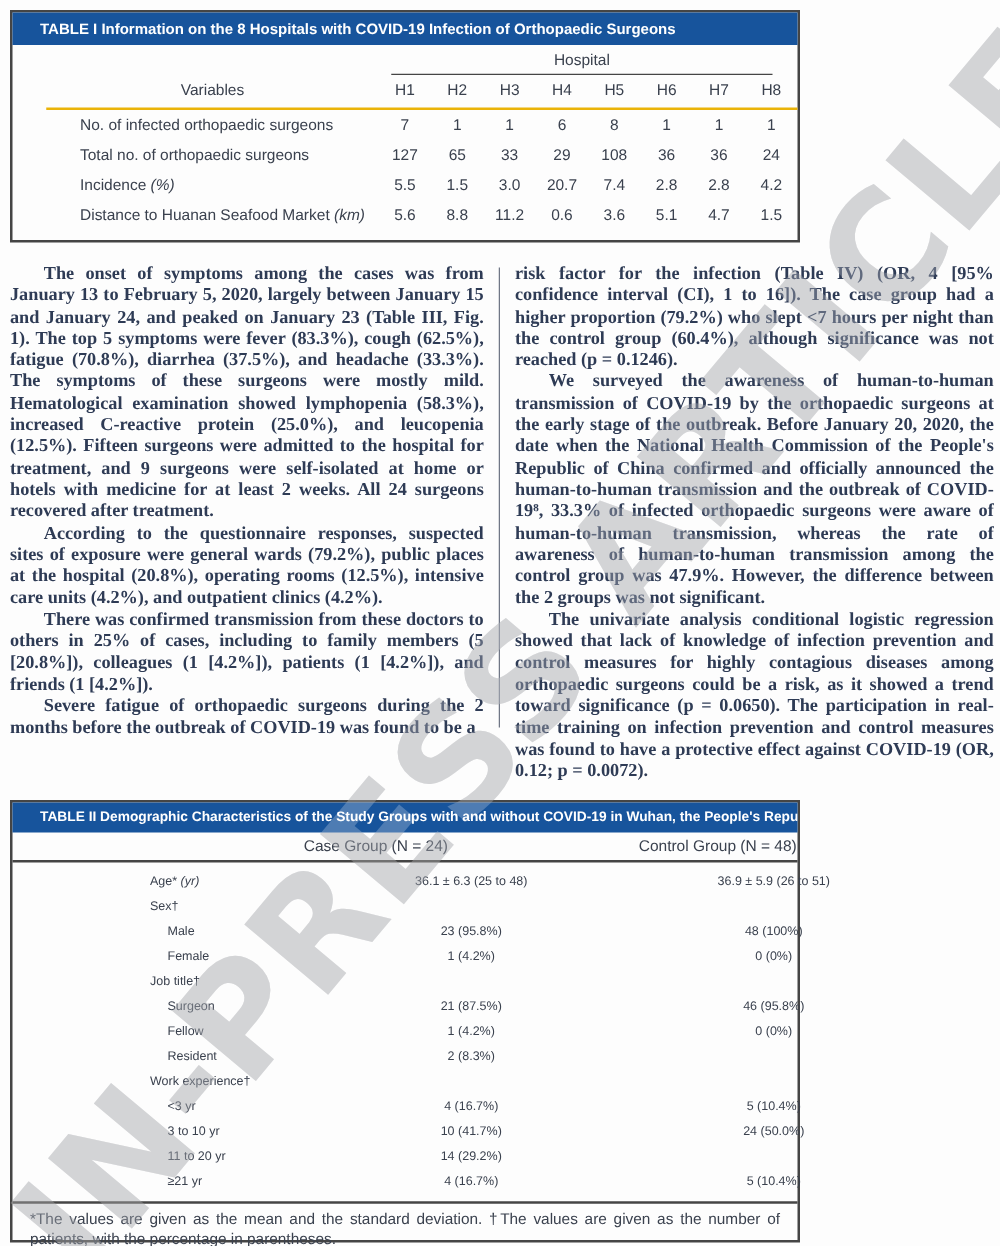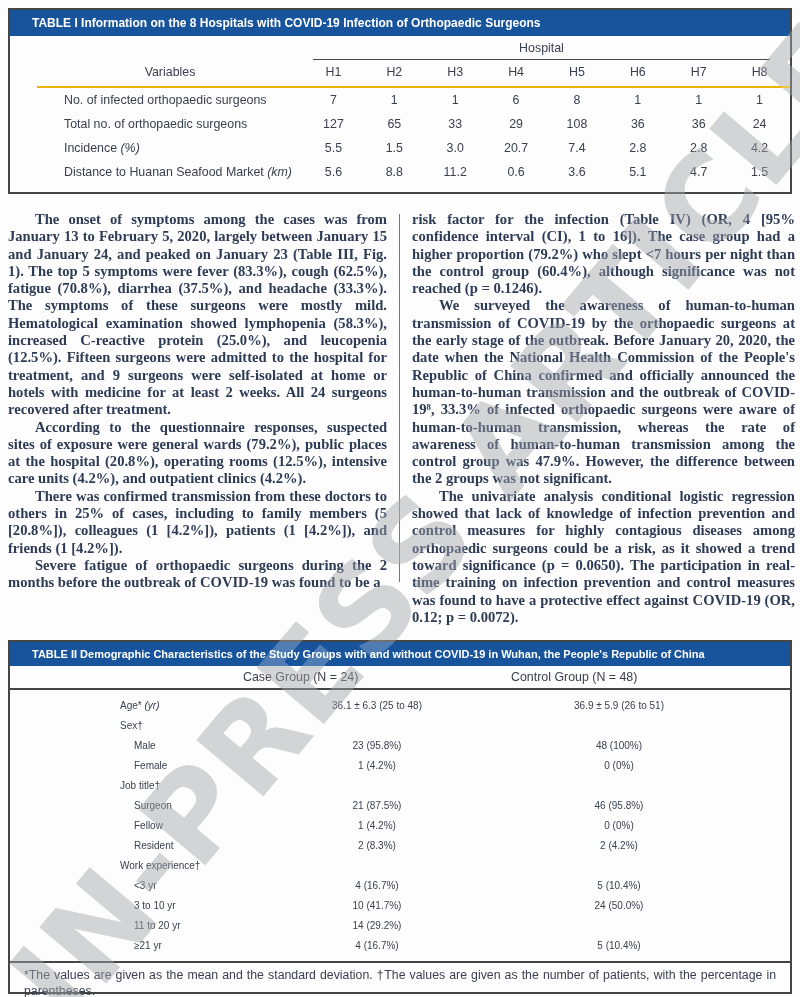--- a/index.html
+++ b/index.html
@@ -11,21 +11,21 @@
   .wm{
     position:absolute;left:-270px;top:442px;width:1420px;height:160px;line-height:160px;
     text-align:center;font-family:"DejaVu Sans","Liberation Sans",sans-serif;font-weight:bold;
     font-size:120px;letter-spacing:2px;white-space:nowrap;
     transform:rotate(-50deg);pointer-events:none;user-select:none;
   }
   .wm-under{color:var(--wmgray,#c6c7ca);z-index:0;}
   .wm-over{color:rgba(255,255,255,0.24);z-index:6;}
   
   .tablebox{
-    position:absolute;left:8px;width:784px;border:2px solid #454545;box-sizing:border-box;
+    position:absolute;left:8px;width:632px;border:2px solid #454545;box-sizing:border-box;
     z-index:2;color:var(--tabletext,#3a414e);
   }
   #table1{top:8px;height:186px;}
   #table2{top:640px;height:354px;}
   .tbar{
     background:var(--blue,#17549c);color:#ffffff;font-weight:bold;
     white-space:nowrap;overflow:hidden;
   }
   #table1 .tbar{font-size:12px;line-height:15px;padding:6px 8px 5px 22px;}
   #table2 .tbar{font-size:11px;line-height:15px;padding:5px 8px 4px 22px;}
@@ -201,21 +201,20 @@
         </div>
         <div class="t2-grid t2-row">
           <div class="t2-label ind1"><span>Fellow</span></div>
           <div class="t2-val">1 (4.2%)</div>
           <div class="t2-val">0 (0%)</div>
           <div></div>
         </div>
         <div class="t2-grid t2-row">
           <div class="t2-label ind1"><span>Resident</span></div>
           <div class="t2-val">2 (8.3%)</div>
-          <div class="t2-val">2 (4.2%)</div>
           <div></div>
         </div>
         <div class="t2-grid t2-row">
           <div class="t2-label ind0"><span>Work experience†</span></div>
           <div class="t2-val"></div>
           <div class="t2-val"></div>
           <div></div>
         </div>
         <div class="t2-grid t2-row">
           <div class="t2-label ind1"><span>&lt;3 yr</span></div>

